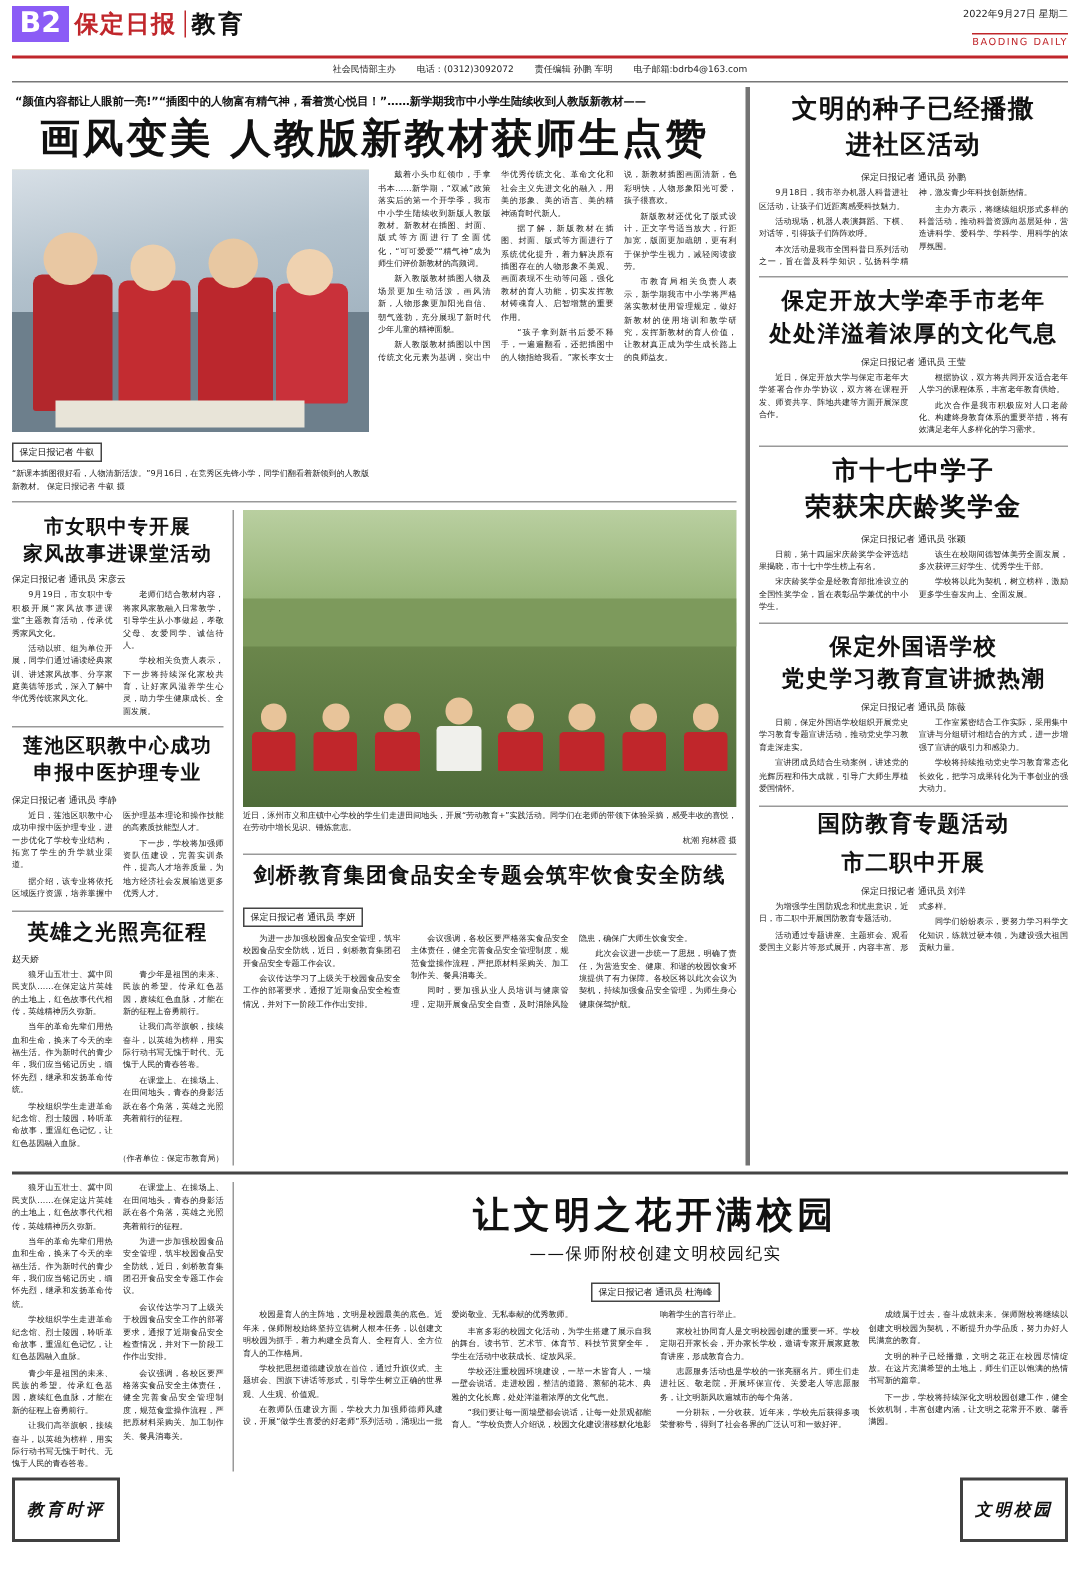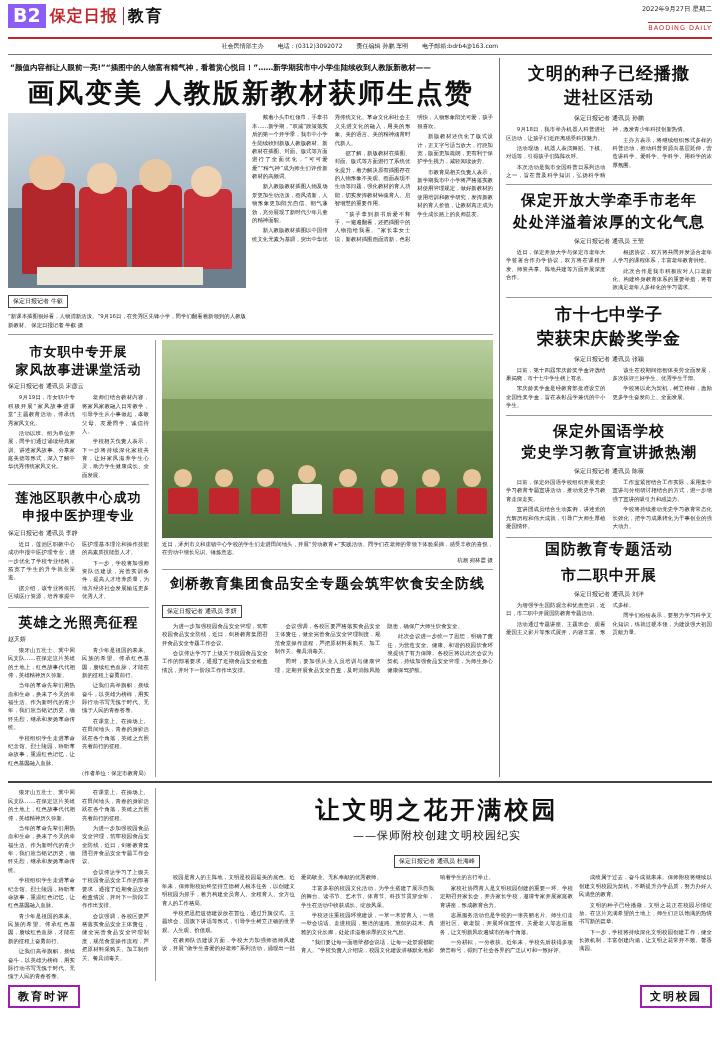--- a/index.html
+++ b/index.html
@@ -24,21 +24,21 @@
   .mast-section{font-size:16px;font-weight:bold;color:#111;letter-spacing:2px;line-height:1.1;}
   .mast-right{text-align:right;line-height:1.35;padding-top:1px;}
   .mast-date{font-size:6.5px;color:#222;}
   .mast-en{font-size:6.5px;color:#c0262b;letter-spacing:1px;border-top:1px solid #c0262b;display:inline-block;padding-top:1px;margin-top:1px;}
 
   .infobar{display:flex;justify-content:center;gap:14px;font-size:6px;color:#222;border-bottom:1px solid #777;padding:3px 0 3px 0;}
   .infobar span{white-space:nowrap;}
 
   
   .cols{display:flex;gap:0;margin-top:3px;}
-  .colA{width:492px;padding-right:6px;box-sizing:border-box;border-right:1px solid #737373;}
+  .colA{width:492px;padding-right:6px;box-sizing:border-box;border-right:3px solid #737373;}
   .colB{width:212px;padding-left:6px;box-sizing:border-box;}
 
   .rule{border-top:1px solid #999;margin:5px 0;}
   .rule-thick{border-top:2px solid #444;margin:5px 0;}
 
   
   .kicker{font-size:7.5px;line-height:1.6;text-align:justify;color:#111;margin:4px 2px 3px 2px;font-weight:bold;}
   .h-main{font-size:27px;font-weight:bold;text-align:center;letter-spacing:2px;line-height:1.15;margin:2px 0 5px 0;}
   .h-side{font-size:15px;font-weight:bold;text-align:center;line-height:1.35;letter-spacing:1px;margin:4px 0 5px 0;}
   .h-side.big{font-size:17px;}
@@ -56,22 +56,22 @@
   .cols2{column-count:2;column-gap:7px;}
   .cols3{column-count:3;column-gap:7px;}
   .cols4{column-count:4;column-gap:6px;}
 
   
   .photo{position:relative;overflow:hidden;background:#cfd6c4;}
   .cap{font-size:5.4px;line-height:1.5;text-align:justify;margin-top:2px;color:#222;}
   .cap-r{font-size:5.4px;text-align:right;margin-top:1px;color:#222;}
 
   .footer-tag{
-    display:inline-block;border:2px solid #a21caf;font-size:11px;font-weight:bold;
-    padding:2px 8px;letter-spacing:2px;
+    display:inline-block;border:2px solid #404040;font-size:11px;font-weight:bold;
+    padding:12px 8px;letter-spacing:2px;font-style:italic;
   }
   .tag-row{display:flex;justify-content:space-between;align-items:flex-end;margin-top:4px;}
 
   
   .sky{position:absolute;left:0;right:0;top:0;height:38%;background:linear-gradient(#b9cfa0,#8fae6e);}
   .ground{position:absolute;left:0;right:0;bottom:0;height:62%;background:linear-gradient(#6f8a4e,#4e6b39);}
   .kidrow{position:absolute;bottom:12%;left:0;right:0;display:flex;justify-content:space-around;align-items:flex-end;}
   .kid{width:9%;}
   .kid .head{width:60%;margin:0 auto;padding-top:60%;border-radius:50%;background:#e8c49a;}
   .kid .body{height:26px;background:#c0262b;border-radius:3px 3px 1px 1px;margin-top:1px;}

